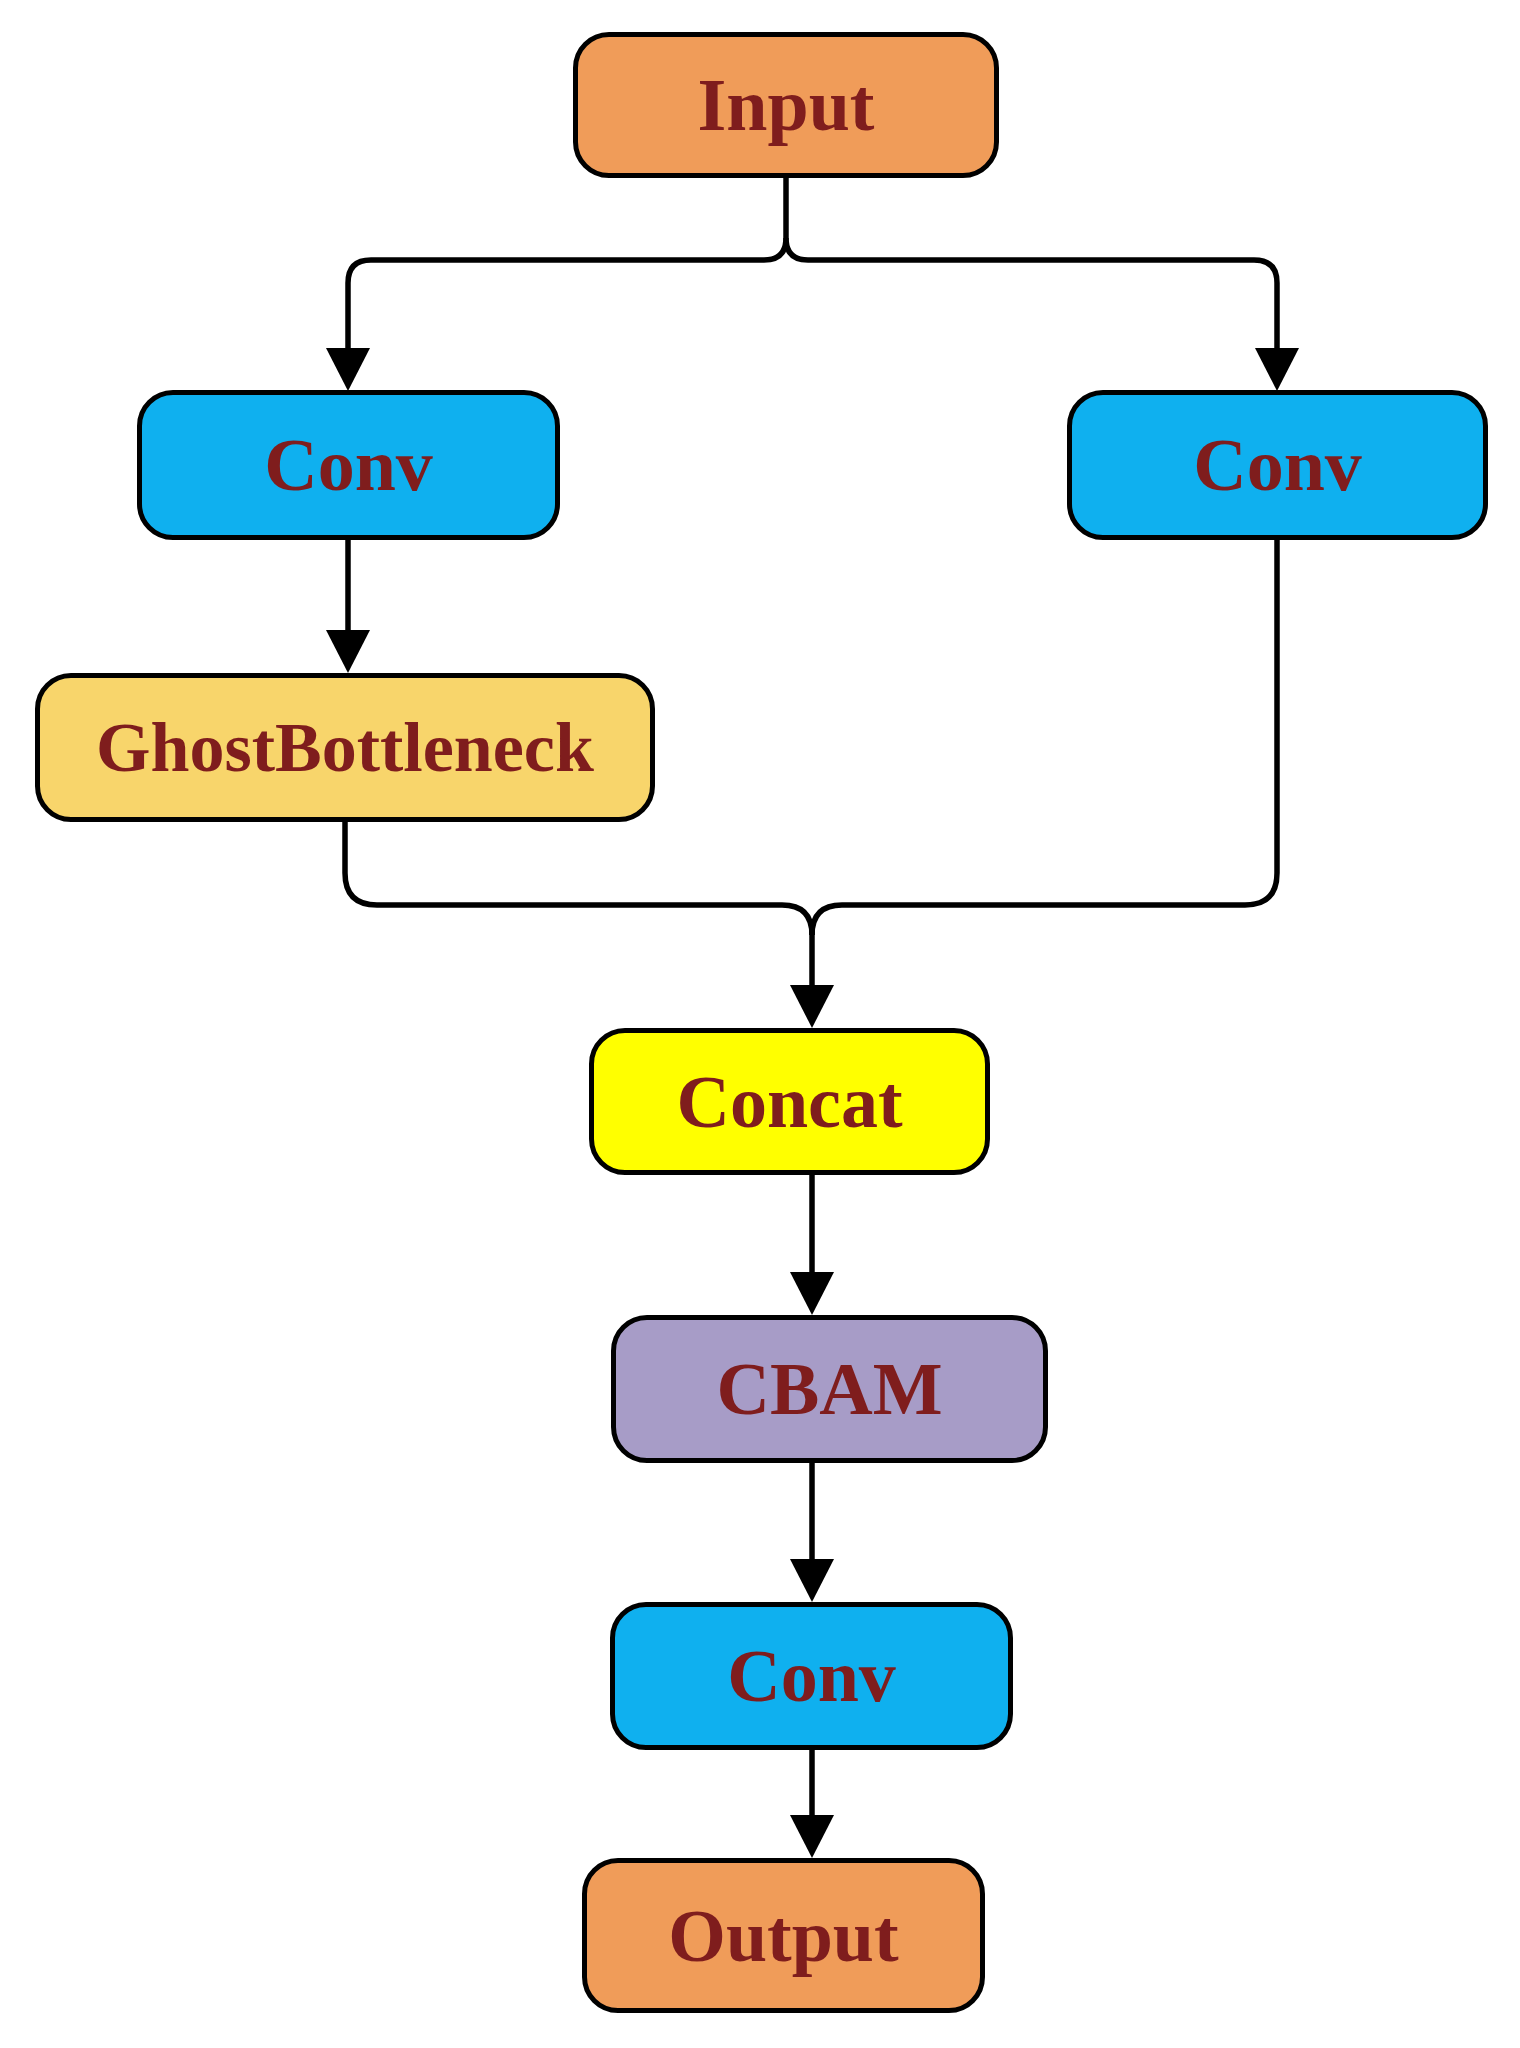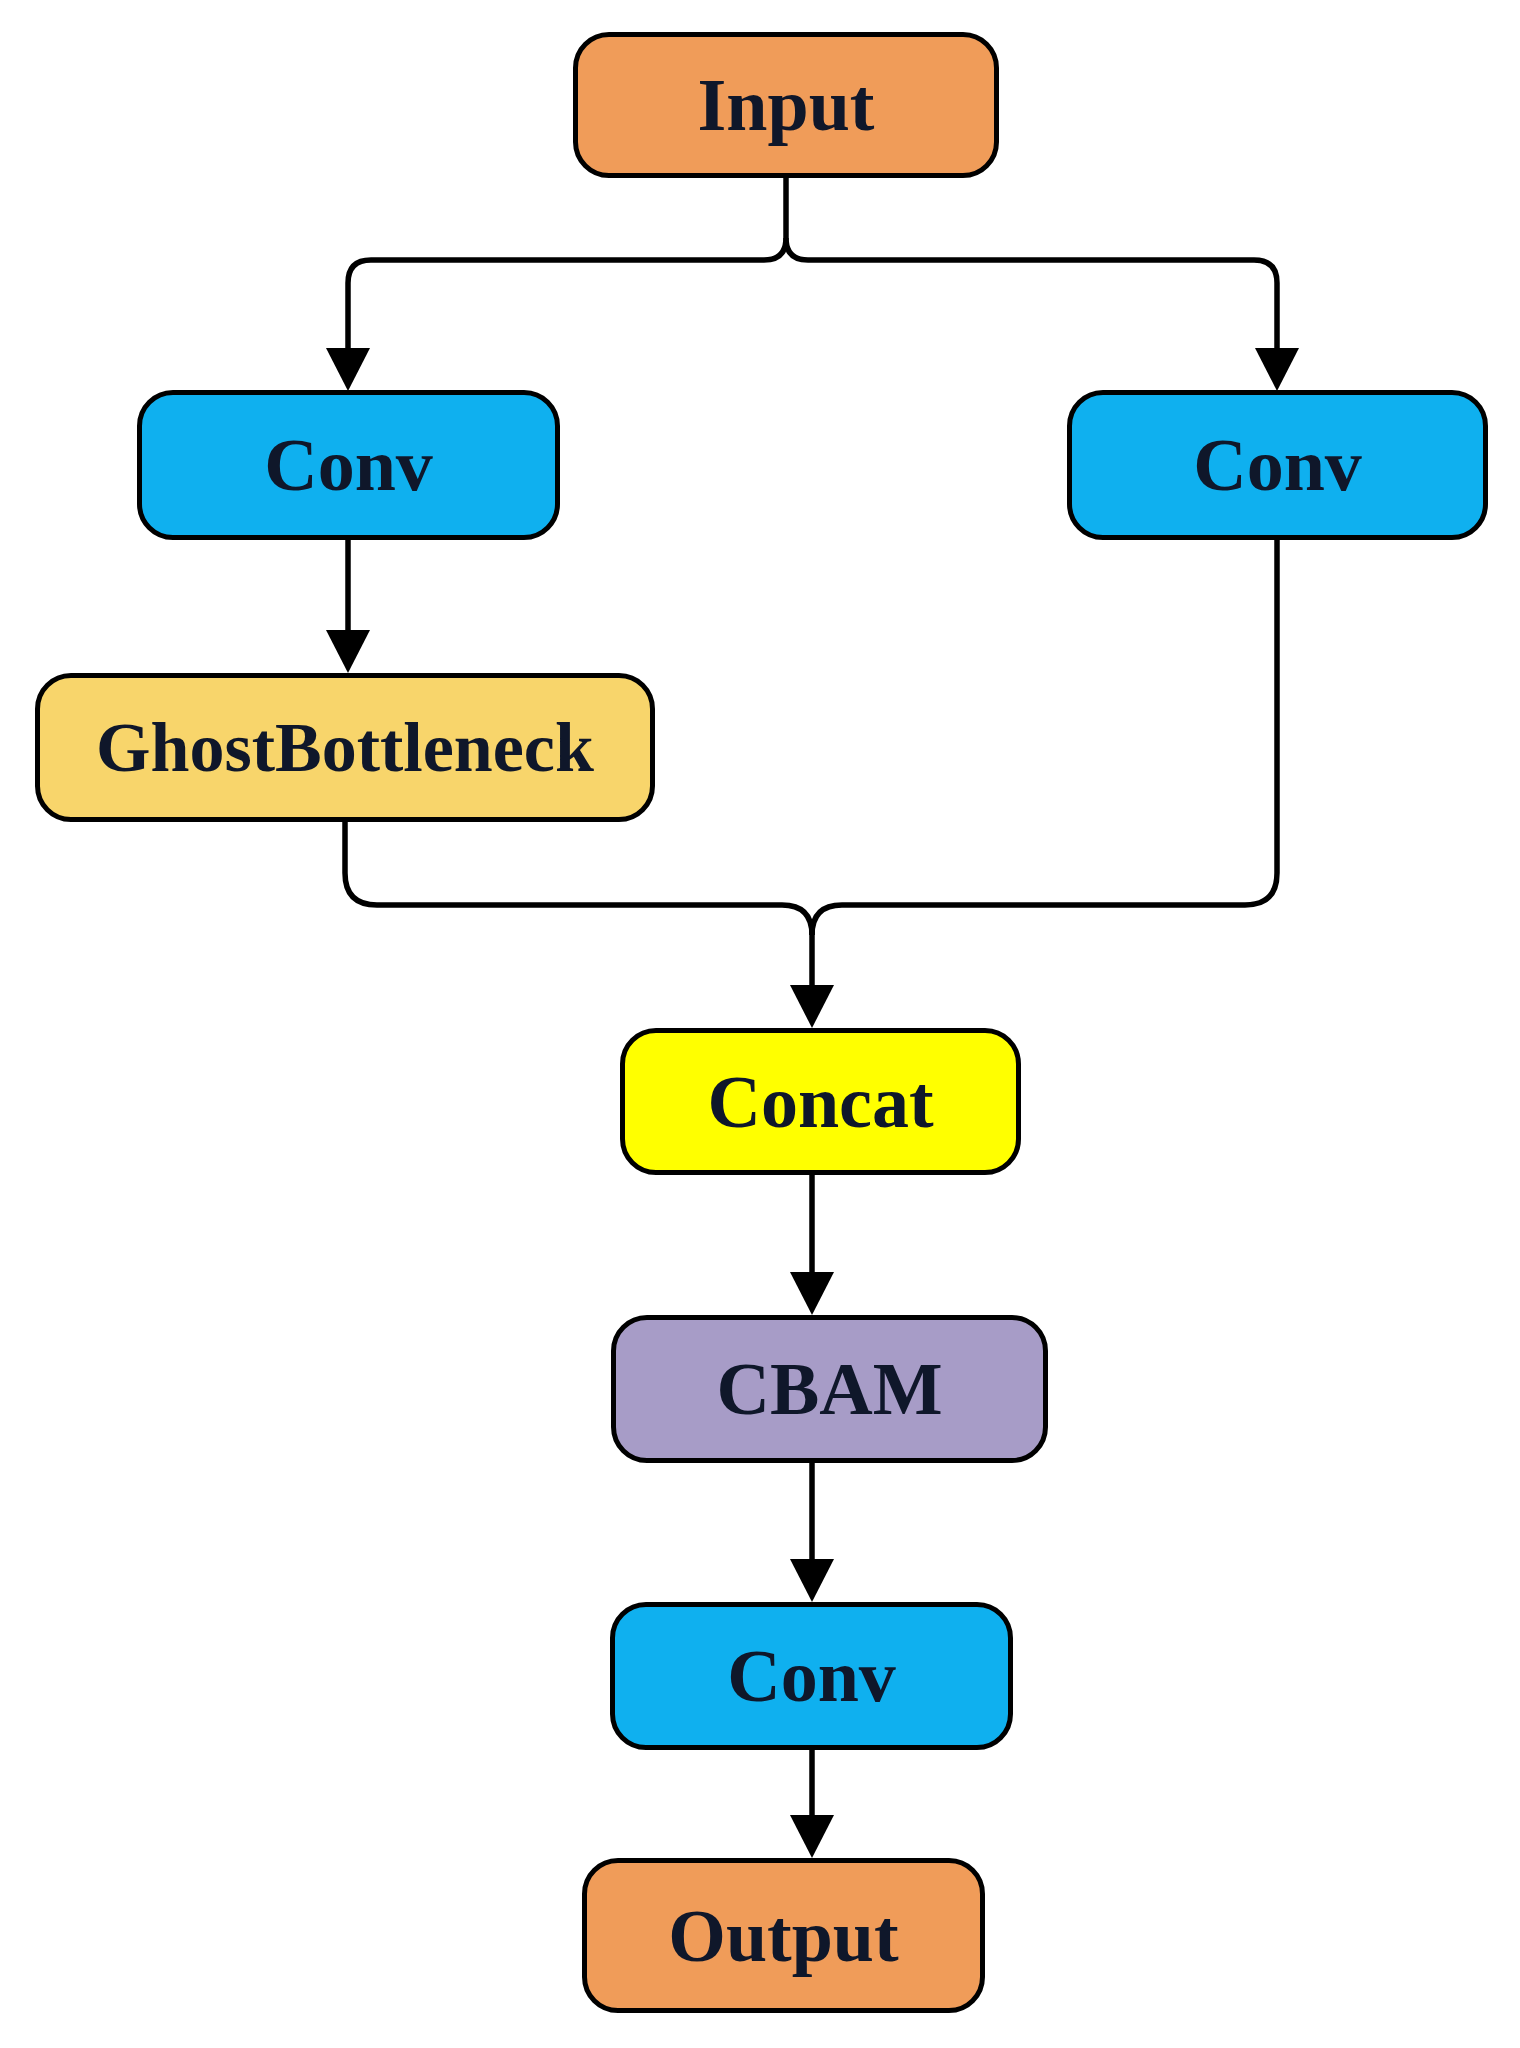--- a/index.html
+++ b/index.html
@@ -34,29 +34,29 @@
     position: absolute;
     box-sizing: border-box;
     border: 5px solid #000000;
     border-radius: 36px;
     display: flex;
     align-items: center;
     justify-content: center;
     font-weight: bold;
     font-size: 74px;
     line-height: 1;
-    color: #0f172a;
+    color: #7f1d1d;
     white-space: nowrap;
   }
   
   #node-input         { left: 573px;  top: 32px;   width: 426px; height: 146px; }
   #node-conv-left     { left: 137px;  top: 390px;  width: 423px; height: 150px; }
   #node-conv-right    { left: 1067px; top: 390px;  width: 421px; height: 150px; }
   #node-ghost         { left: 35px;   top: 673px;  width: 620px; height: 149px; font-size: 70px; }
-  #node-concat        { left: 620px;  top: 1028px; width: 401px; height: 147px; }
+  #node-concat        { left: 589px;  top: 1028px; width: 401px; height: 147px; }
   #node-cbam          { left: 611px;  top: 1315px; width: 437px; height: 148px; }
   #node-conv-bottom   { left: 610px;  top: 1602px; width: 403px; height: 148px; }
   #node-output        { left: 582px;  top: 1858px; width: 403px; height: 155px; }
 </style>
 </head>
 <body>
 
 <div class="canvas">
 
   <svg class="edges-layer" viewBox="0 0 1520 2048" xmlns="http://www.w3.org/2000/svg">

